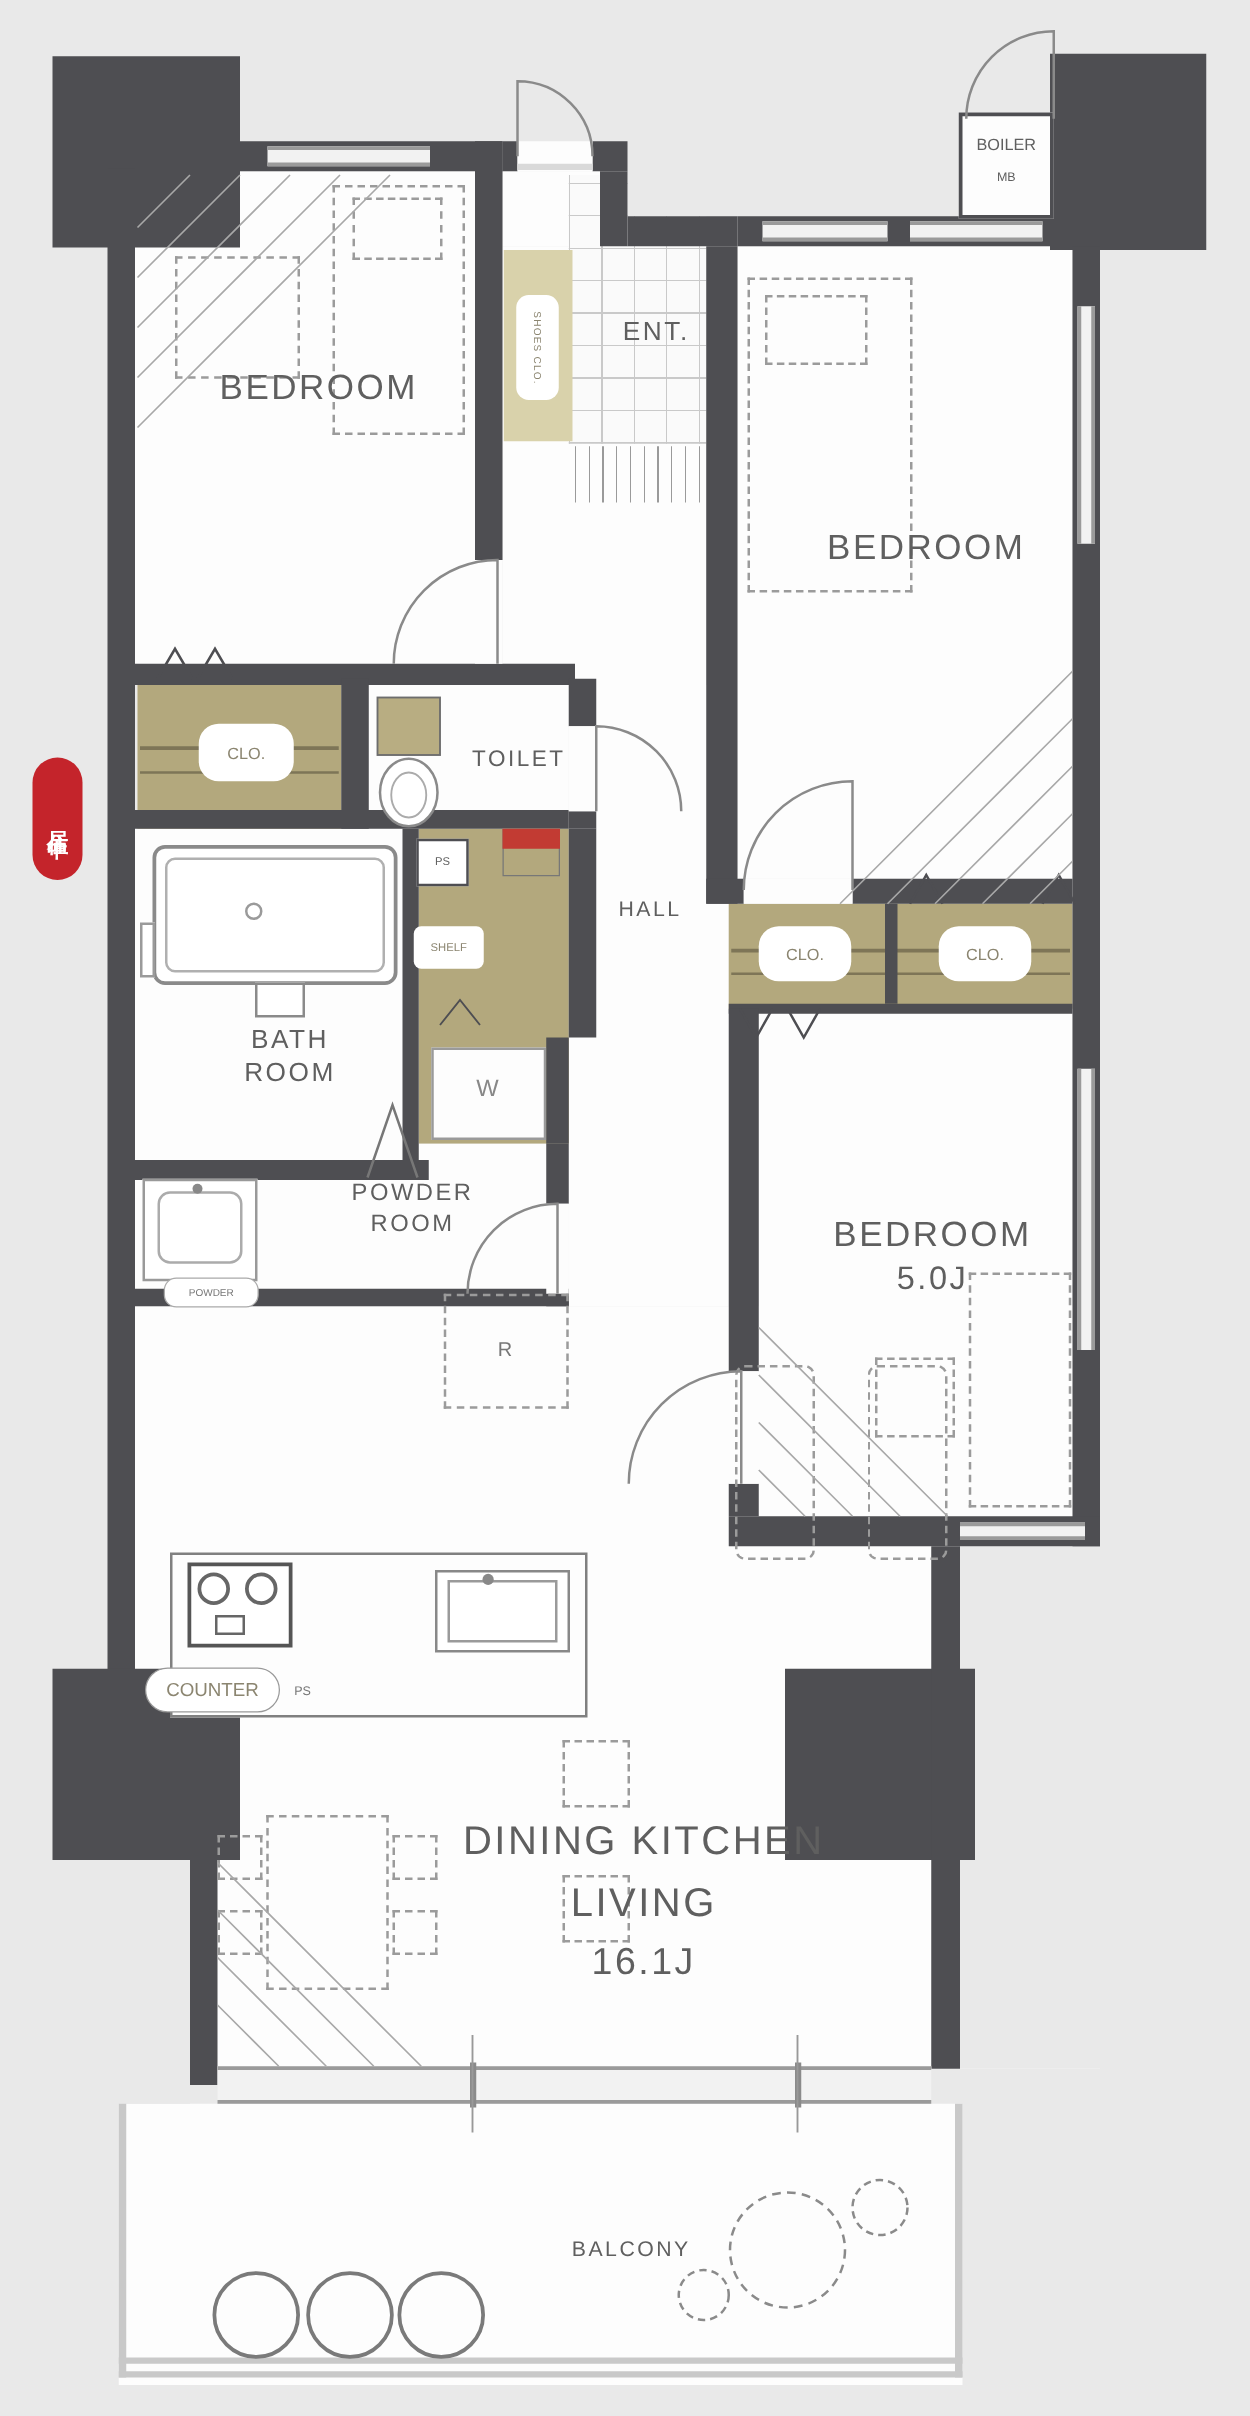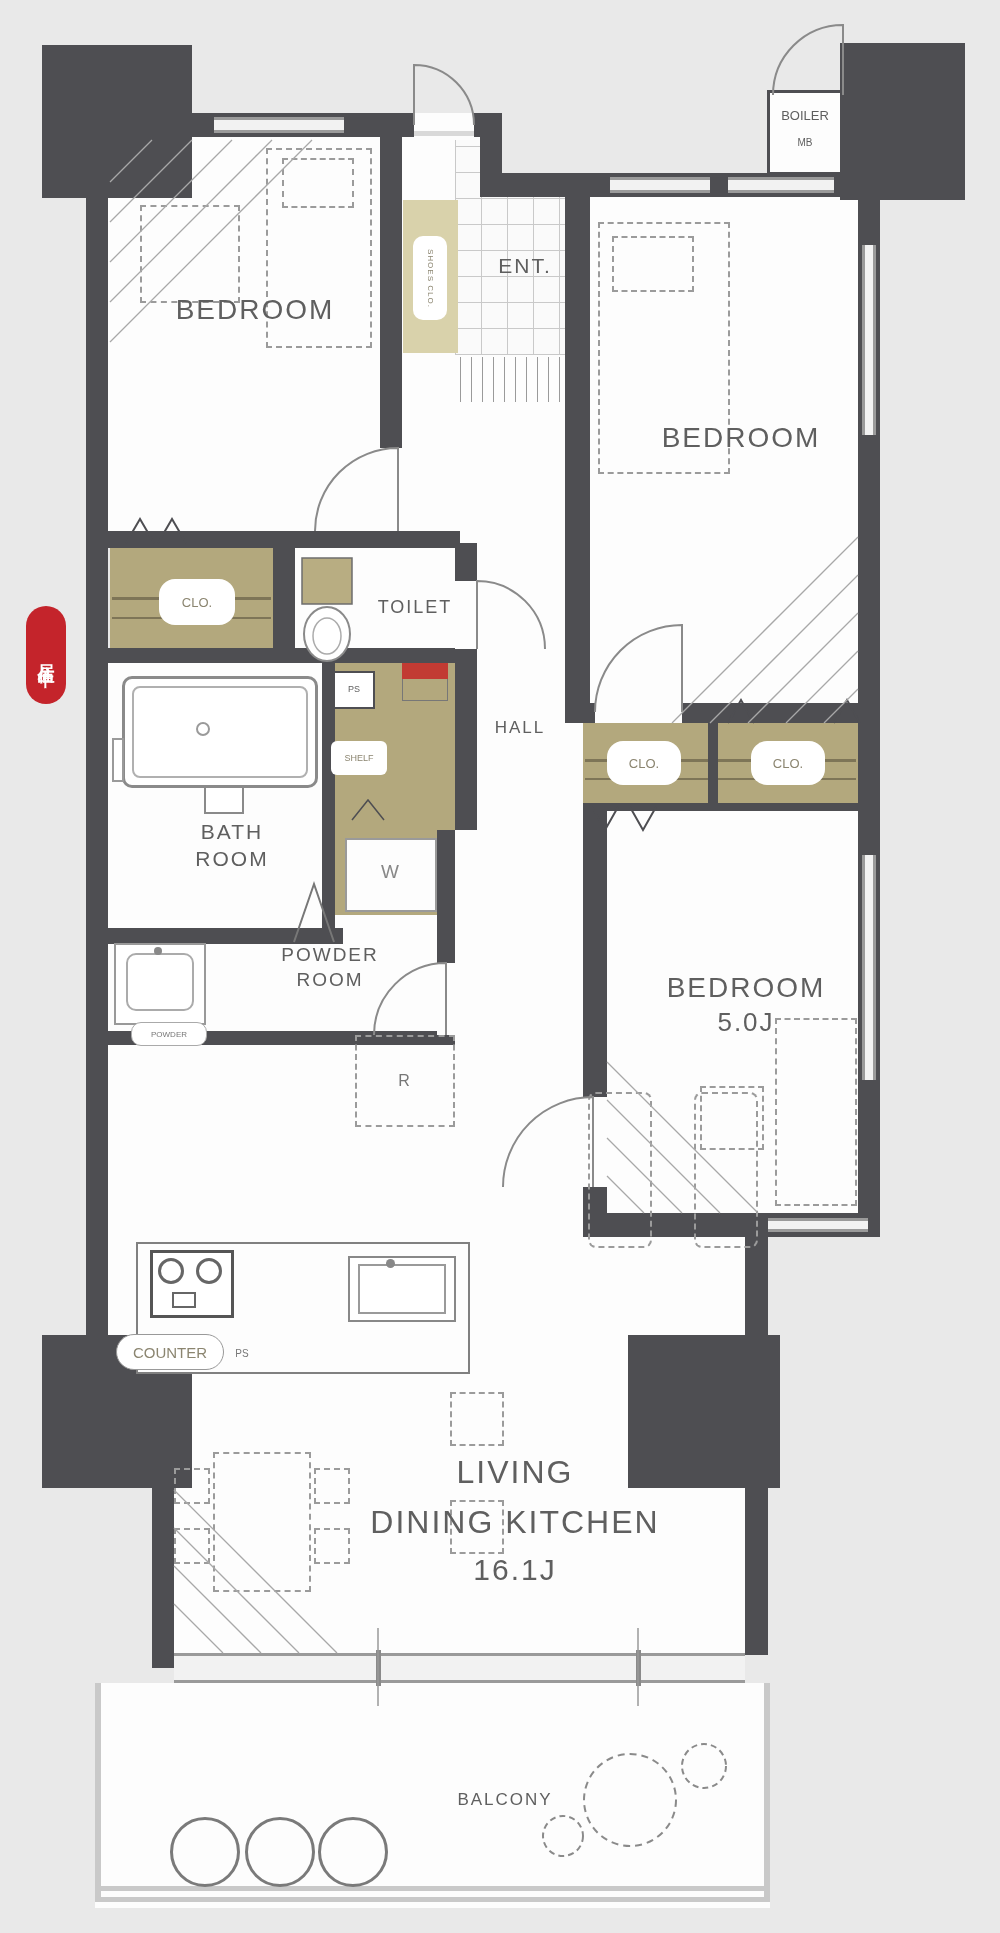--- a/index.html
+++ b/index.html
@@ -212,22 +212,22 @@
     <span style="display:block;font-size:28px">BEDROOM</span>
   </div>
   <div class="abs lbl" style="left:626px;top:420px;width:230px">
     <span style="display:block;font-size:28px">BEDROOM</span>
   </div>
   <div class="abs lbl" style="left:631px;top:970px;width:230px">
     <span style="display:block;font-size:28px">BEDROOM</span>
     <span style="display:block;font-size:26px">5.0J</span>
   </div>
   <div class="abs lbl" style="left:315px;top:1448px;width:400px;line-height:1.55">
+    <span style="display:block;font-size:32px">DINING KITCHEN</span>
     <span style="display:block;font-size:32px">LIVING</span>
-    <span style="display:block;font-size:32px">DINING KITCHEN</span>
     <span style="display:block;font-size:30px">16.1J</span>
   </div>
   <div class="abs lbl" style="left:478px;top:252px;width:94px">
     <span style="font-size:21px">ENT.</span>
   </div>
   <div class="abs lbl" style="left:465px;top:717px;width:110px">
     <span style="font-size:17px">HALL</span>
   </div>
   <div class="abs lbl" style="left:355px;top:596px;width:120px">
     <span style="font-size:18px">TOILET</span>

